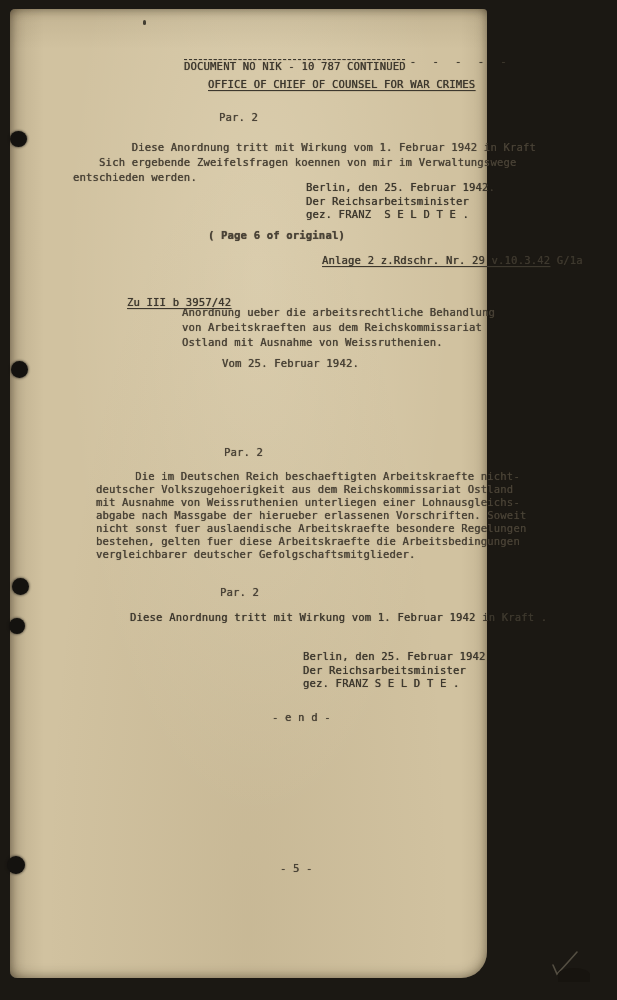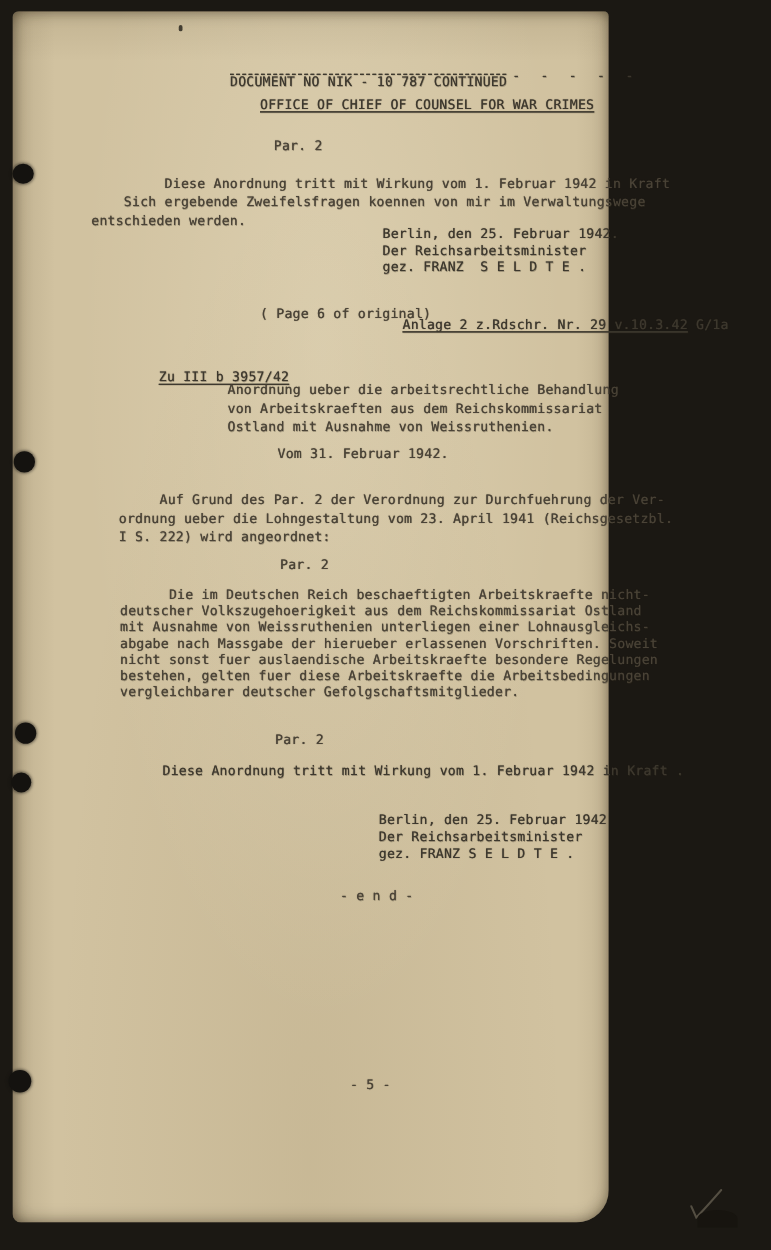--- a/index.html
+++ b/index.html
@@ -44,21 +44,21 @@
   .lh135{line-height:13.5px;}
   .underl{text-decoration:underline;text-decoration-thickness:1px;text-underline-offset:2px;padding-left:23px;}
   .overl{text-decoration:overline;text-decoration-style:dashed;text-decoration-thickness:1px;}
   .dashes{position:relative;top:-5px;letter-spacing:5px;padding-left:4px;}
   
   #blk-header1{left:174px;top:51px;}
   #blk-header2{left:175px;top:69px;}
   #blk-par2a-label{left:209px;top:102px;}
   #blk-par2a-text{left:63px;top:131px;}
   #blk-sig1{left:296px;top:172px;}
-  #blk-pagenote{left:198px;top:236px;}
+  #blk-pagenote{left:198px;top:220px;font-weight:bold;}
   #blk-anlage{left:289px;top:245px;}
   #blk-fileref{left:82px;top:287px;margin-left:12px;}
   #blk-title{left:172px;top:296px;}
   #blk-vom{left:212px;top:348px;}
   #blk-preamble{left:85px;top:384px;}
   #blk-par1-label{left:214px;top:437px;}
   #blk-par1-text{left:86px;top:461px;}
   #blk-par2b-label{left:210px;top:577px;}
   #blk-par2b-text{left:120px;top:602px;}
   #blk-sig2{left:293px;top:641px;}
@@ -111,25 +111,22 @@
   <div class="t" id="blk-pagenote">( Page 6 of original)</div>
 
   <div class="t dark" id="blk-anlage"><span class="underl">Anlage 2 z.Rdschr. Nr. 29 v.10.3.42</span><span> G/1a</span></div>
 
   <div class="t dark" id="blk-fileref"><span class="underl">Zu III b 3957/42</span></div>
 
   <div class="t lh15" id="blk-title">Anordnung ueber die arbeitsrechtliche Behandlung
 von Arbeitskraeften aus dem Reichskommissariat
 Ostland mit Ausnahme von Weissruthenien.</div>
 
-  <div class="t" id="blk-vom">Vom 31. Februar 1942.</div>
+  <div class="t" id="blk-vom">Vom 25. Februar 1942.</div>
 
-  <div class="t lh15" id="blk-preamble">     Auf Grund des Par. 2 der Verordnung zur Durchfuehrung der Ver-
-ordnung ueber die Lohngestaltung vom 23. April 1941 (Reichsgesetzbl.
-I S. 222) wird angeordnet:</div>
 
   <div class="t" id="blk-par1-label">Par. 2</div>
 
   <div class="t lh13" id="blk-par1-text">      Die im Deutschen Reich beschaeftigten Arbeitskraefte nicht-
 deutscher Volkszugehoerigkeit aus dem Reichskommissariat Ostland
 mit Ausnahme von Weissruthenien unterliegen einer Lohnausgleichs-
 abgabe nach Massgabe der hierueber erlassenen Vorschriften. Soweit
 nicht sonst fuer auslaendische Arbeitskraefte besondere Regelungen
 bestehen, gelten fuer diese Arbeitskraefte die Arbeitsbedingungen
 vergleichbarer deutscher Gefolgschaftsmitglieder.</div>

